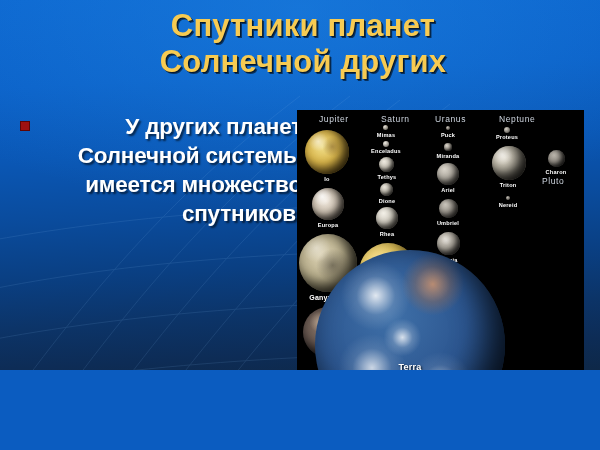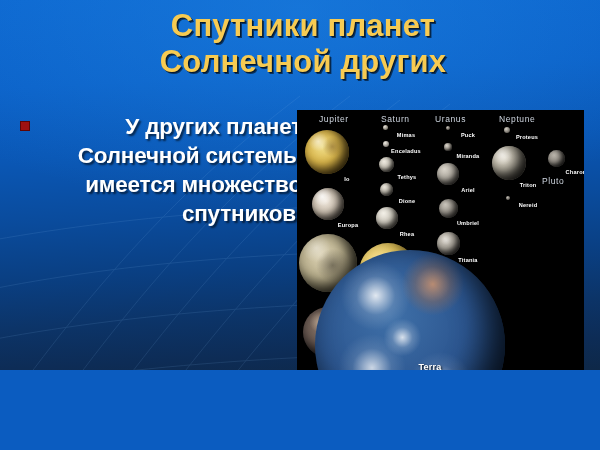--- a/index.html
+++ b/index.html
@@ -92,21 +92,20 @@
   .moon { position:absolute; border-radius:50%; }
   .moon-label {
     position:absolute;
     color:#ffffff;
     font-size:5.6px;
     font-weight:bold;
     letter-spacing:0.2px;
     white-space:nowrap;
     text-align:center;
     transform:translateX(-50%);
-    margin-left:20px;
   }
   .moon-label.big { font-size:7px; }
 
   #scale-note {
     position:absolute; left:5px; bottom:6px;
     color:#d8d2c4; font-size:7.5px;
     font-family:"Liberation Serif", serif;
     white-space:nowrap;
   }
 

